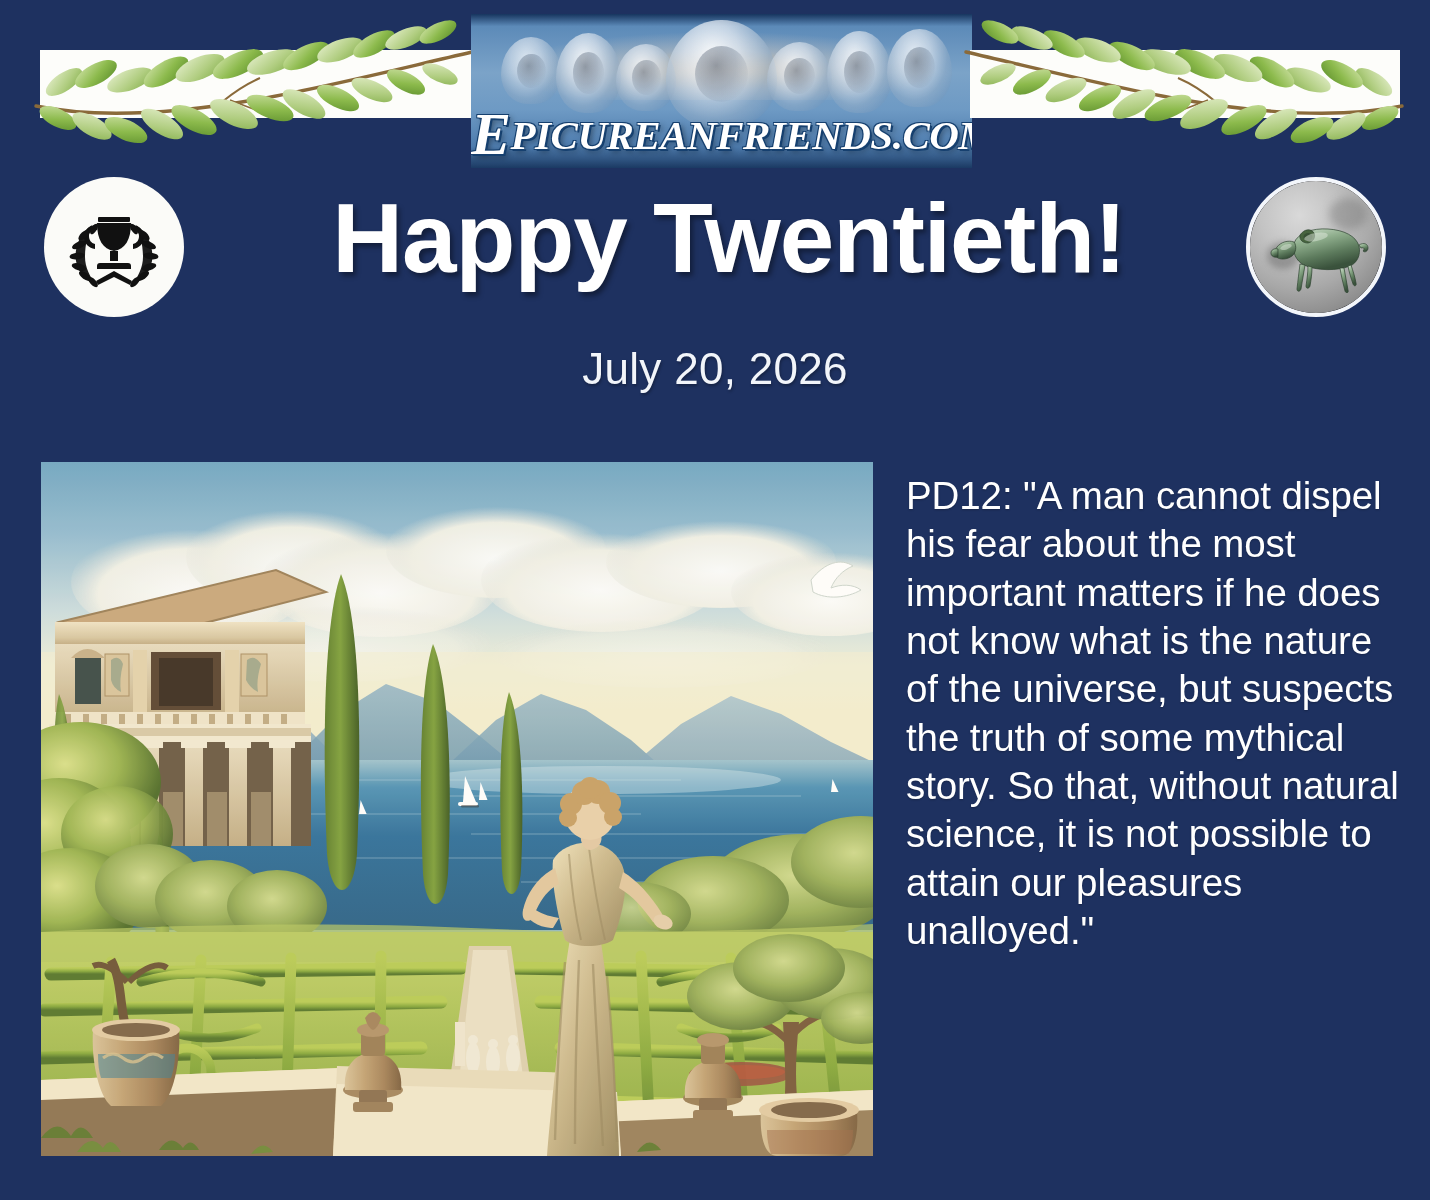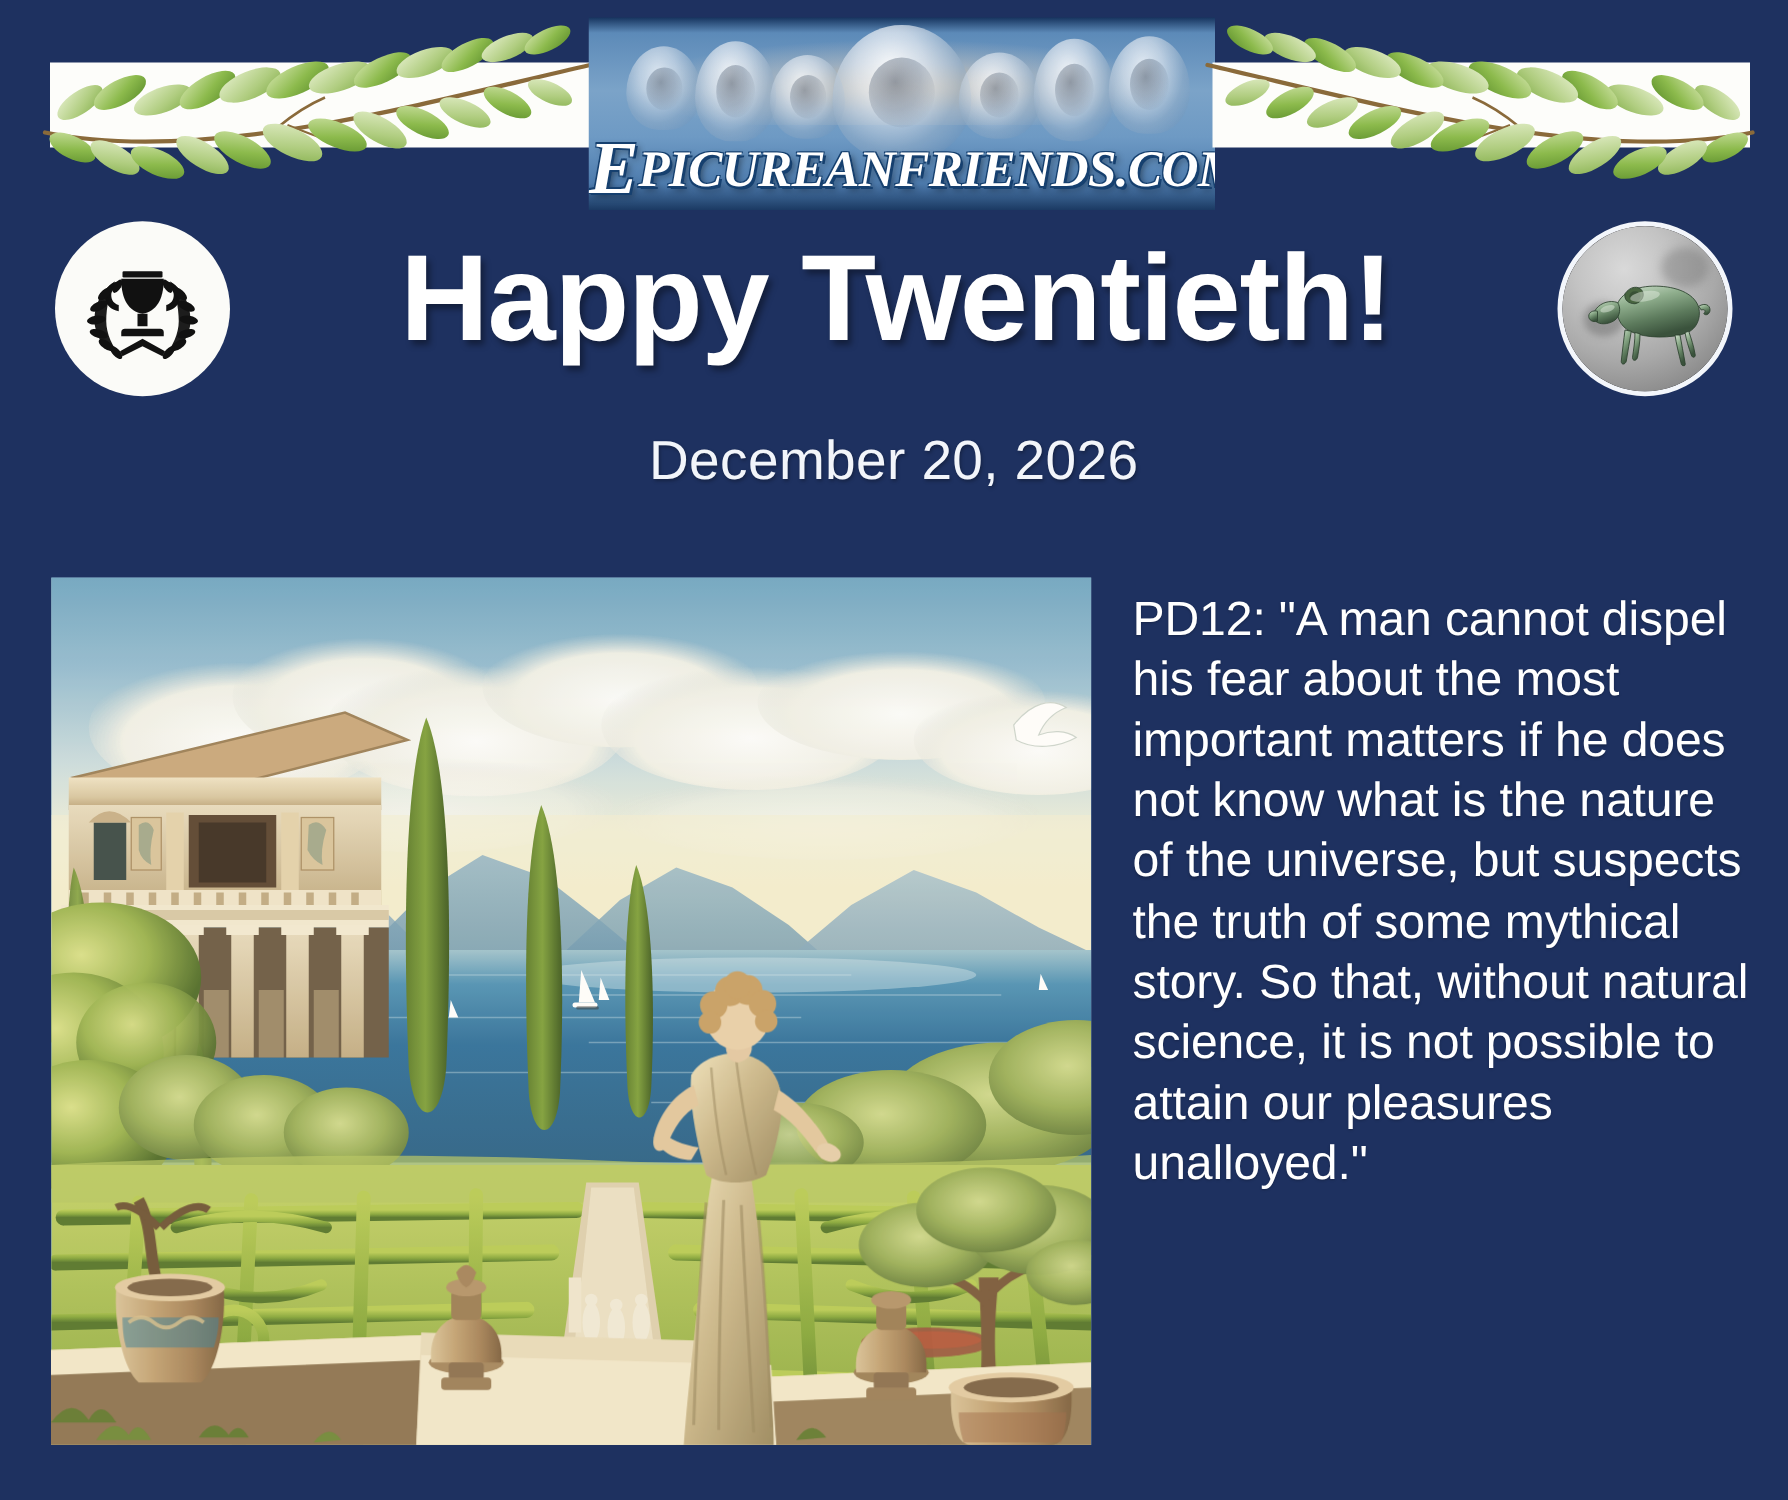--- a/index.html
+++ b/index.html
@@ -150,21 +150,21 @@
     position:absolute; left:56%; top:18%;
     width:26%; height:22%;
     border-radius:50%;
     background: rgba(105,105,105,.38);
     filter: blur(4px);
   }
   .boar-svg { position: absolute; left: 14px; top: 32px; width: 112px; height: 80px; }
 
   .page-title {
     position: absolute;
-    left: 192px;
+    left: 204px;
     top: 14px;
     width: 1050px;
     text-align: center;
     color: #ffffff;
     font-size: 98px;
     font-weight: 700;
     letter-spacing: -1px;
     line-height: 1.08;
     text-shadow: 3px 4px 5px rgba(0,0,0,.38);
     white-space: nowrap;
@@ -385,21 +385,21 @@
           <ellipse cx="44" cy="24" rx="4.5" ry="4"></ellipse>
         </g>
         <g fill="#dfe9dc" opacity=".5">
           <ellipse cx="52" cy="24" rx="12" ry="4" transform="rotate(-10 52 24)"></ellipse>
           <ellipse cx="22" cy="34" rx="6" ry="2.5" transform="rotate(-18 22 34)"></ellipse>
         </g>
       </svg>
     </div>
   </div>
 
-  <div class="page-date">December 20, 2026</div>
+  <div class="page-date">July 20, 2026</div>
 
   <div class="body-row">
 
     <div class="artwork">
       <svg class="art-svg" viewBox="0 0 832 694" preserveAspectRatio="none">
         <defs>
           <linearGradient id="sky" x1="0" y1="0" x2="0" y2="1">
             <stop offset="0%" stop-color="#6fa6c4"></stop>
             <stop offset="22%" stop-color="#93bcd2"></stop>
             <stop offset="45%" stop-color="#cbdde0"></stop>

